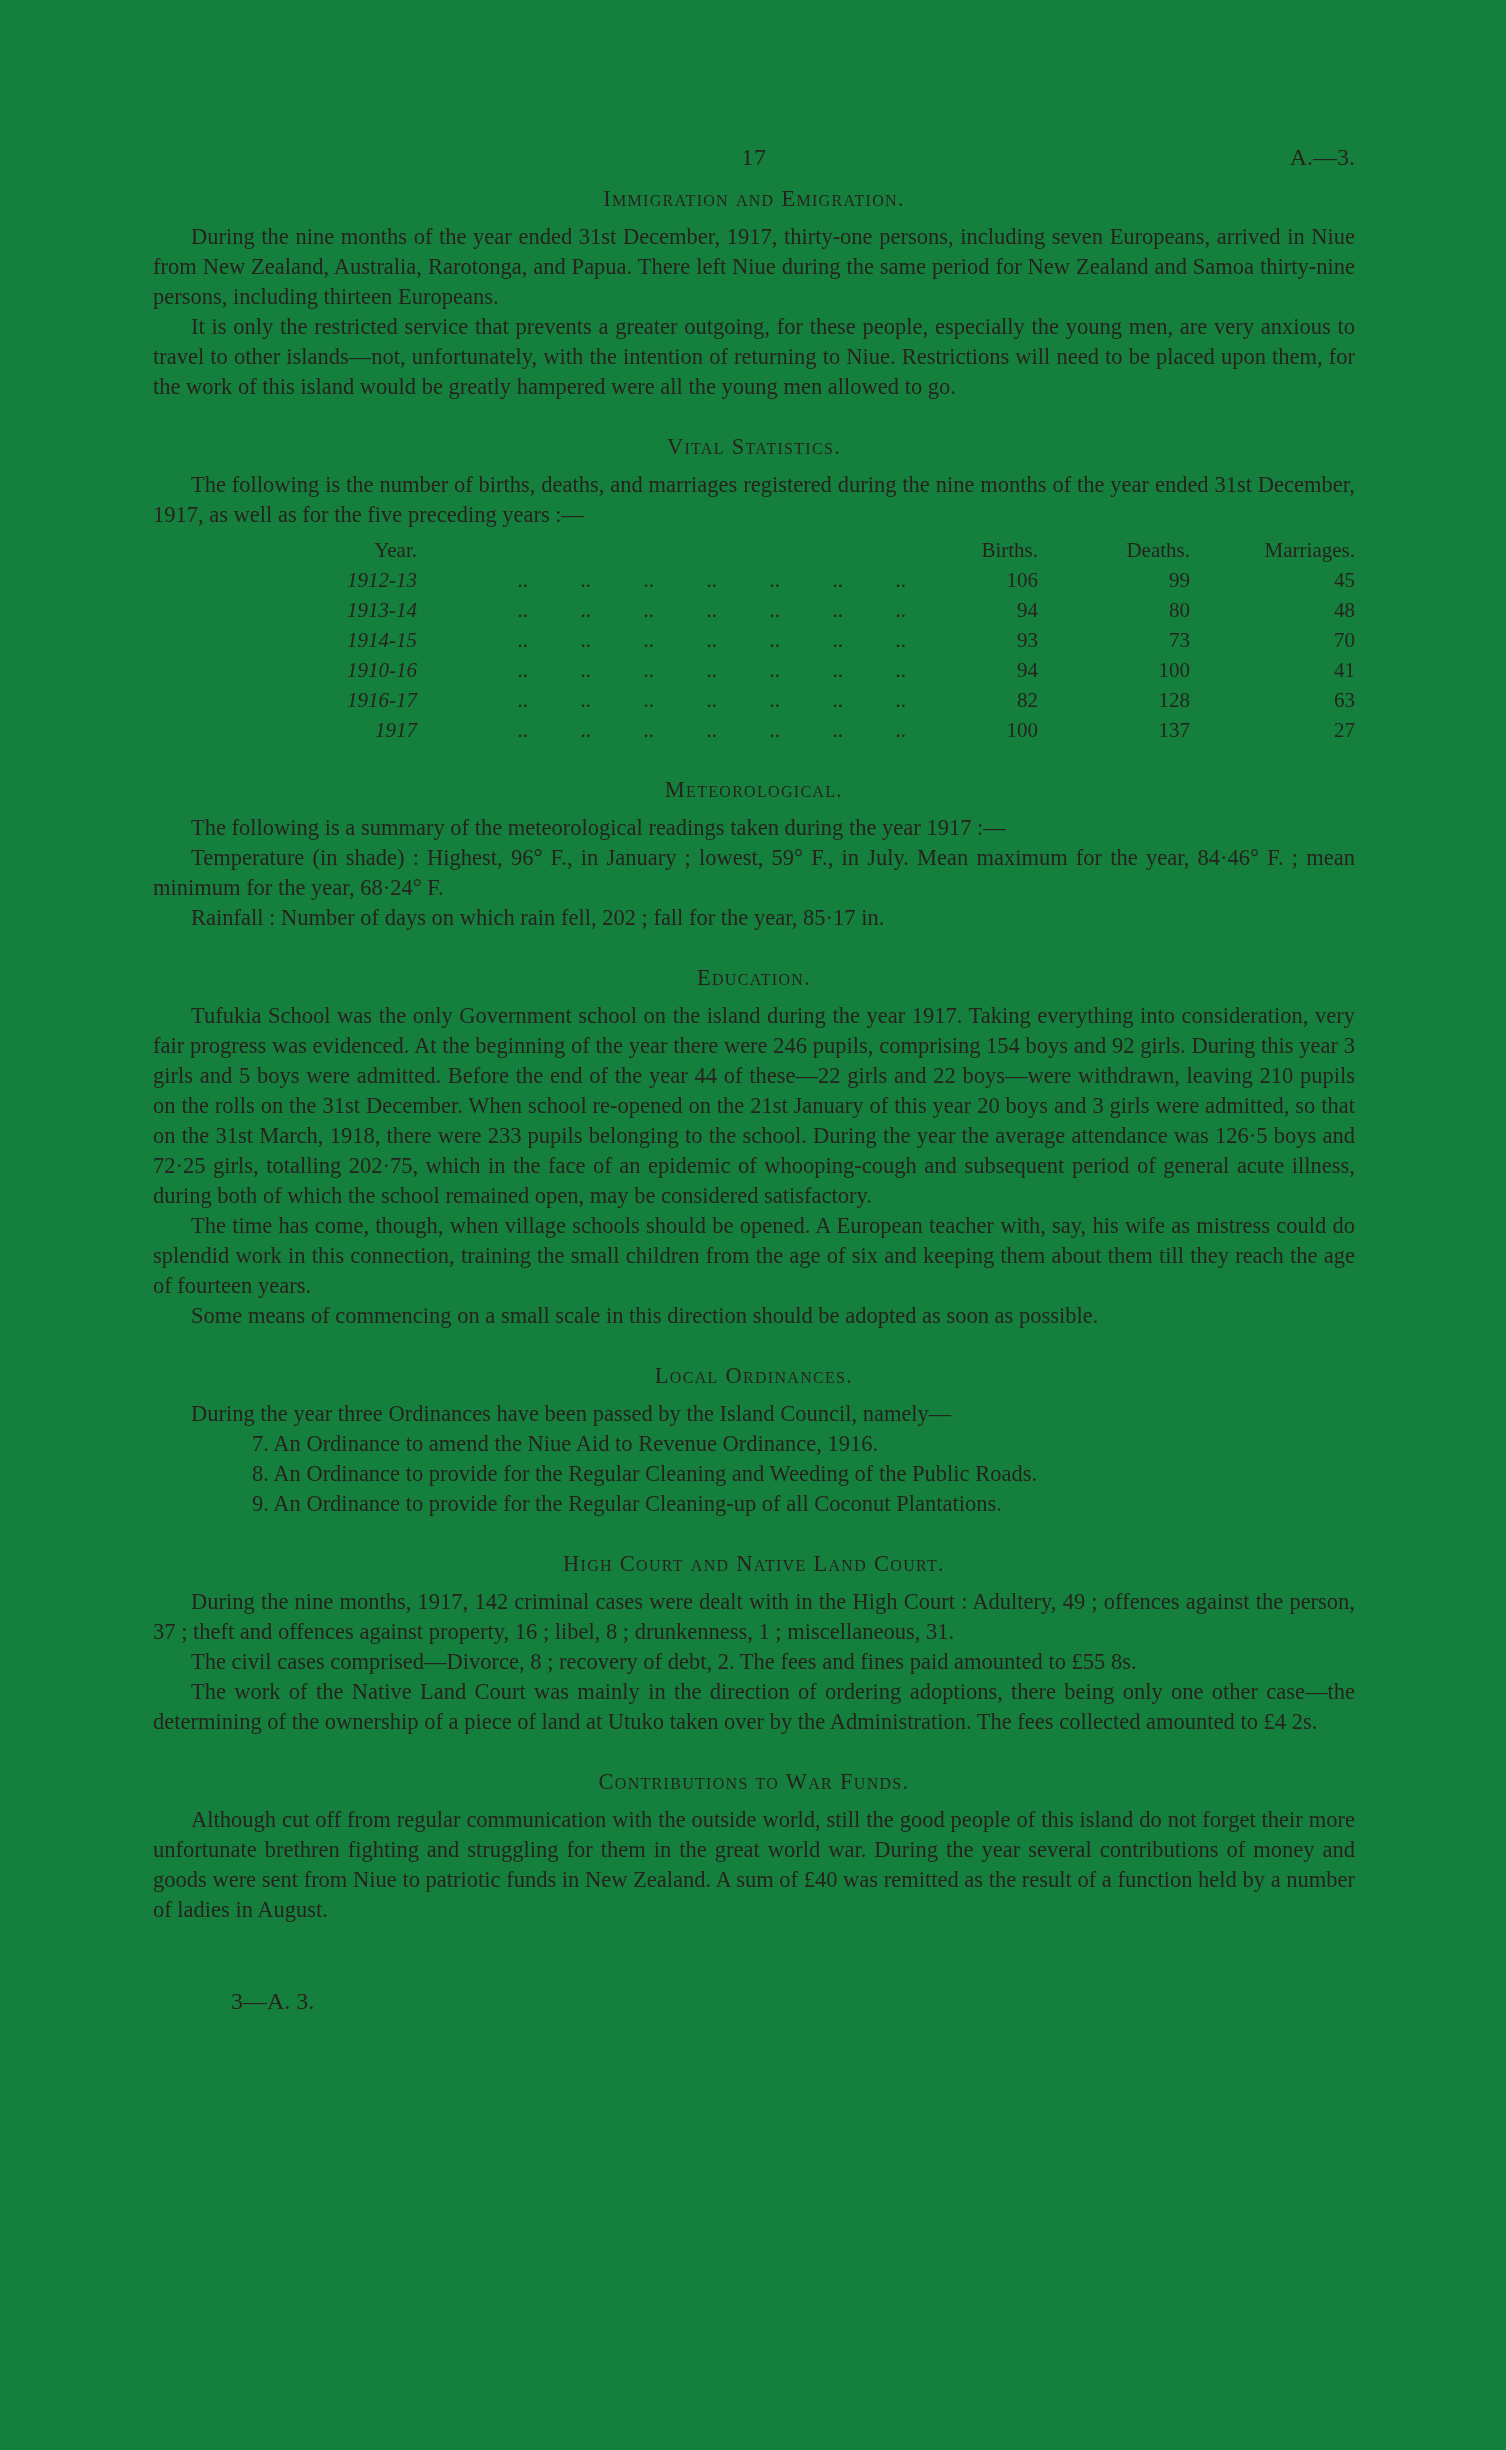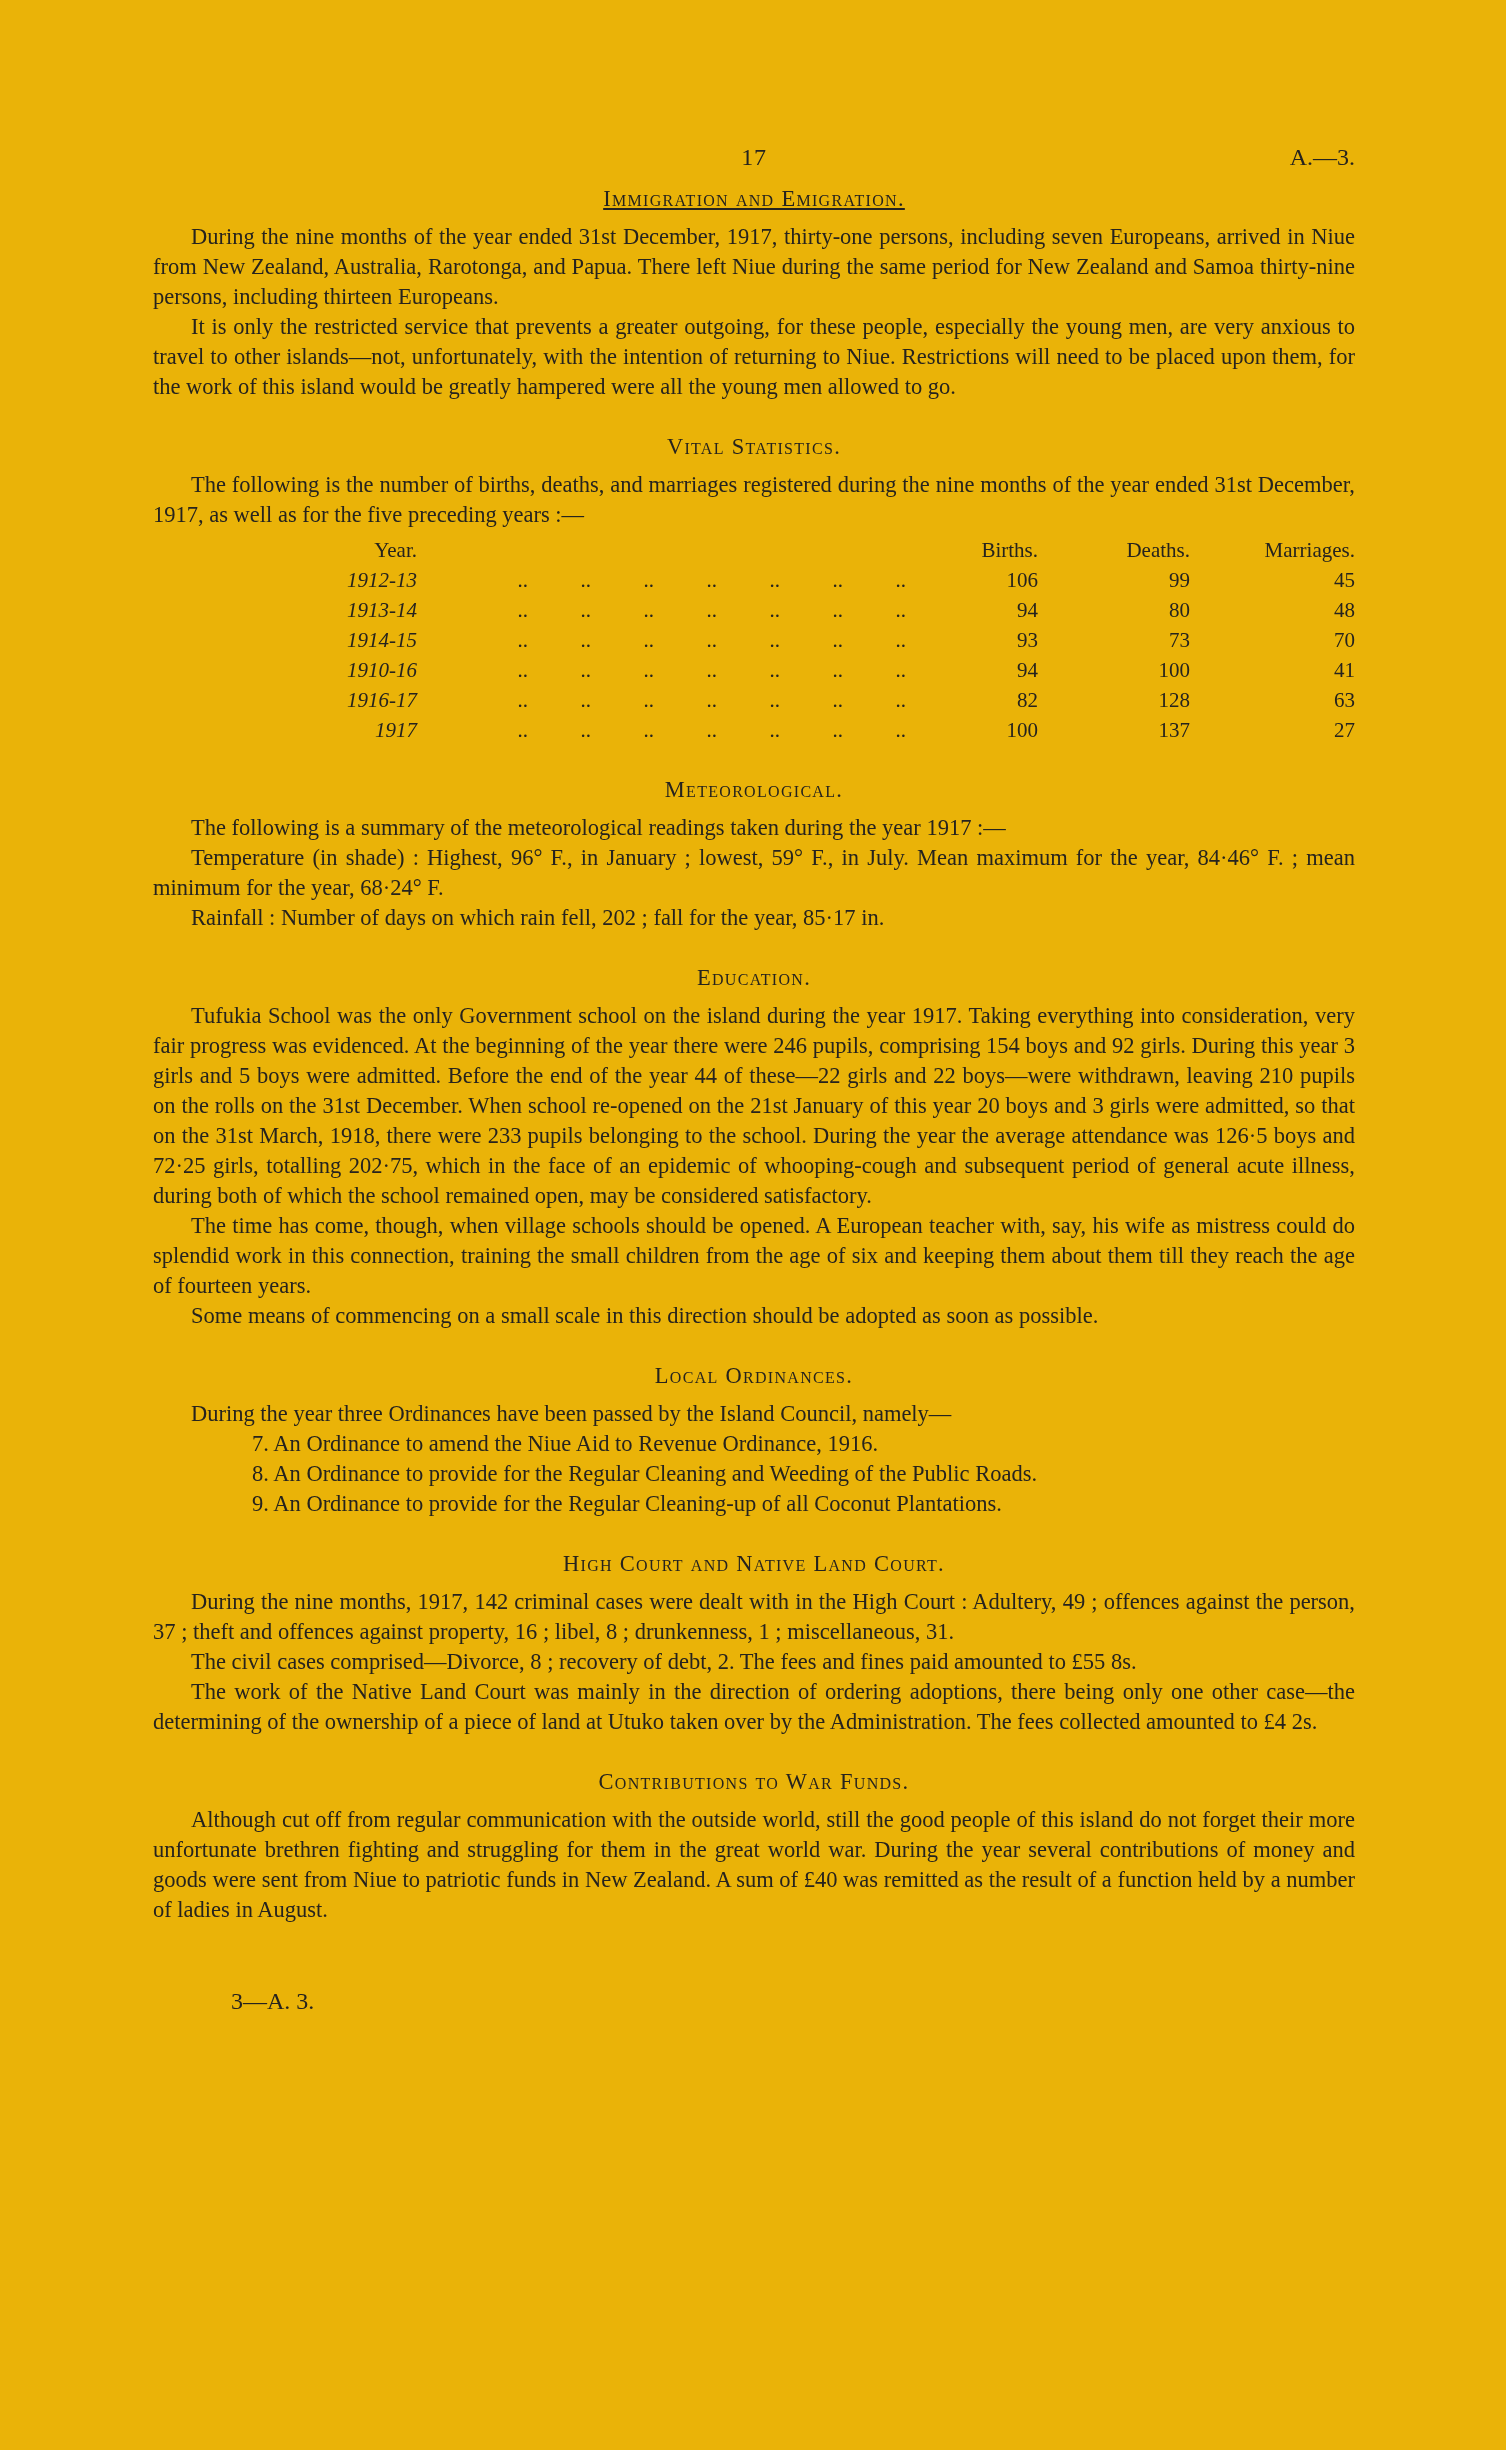--- a/index.html
+++ b/index.html
@@ -5,21 +5,21 @@
   html, body {
     margin: 0;
     padding: 0;
     background: #f7f6f1;
   }
   .page {
     position: relative;
     width: 1506px;
     height: 2450px;
     box-sizing: border-box;
-    background: #eab308;
+    background: #15803d;
     color: #26231e;
     font-family: "Liberation Serif", "DejaVu Serif", serif;
     font-size: 22.5px;
     line-height: 30px;
     padding: 142px 151px 0 153px;
   }
   .page-header {
     display: grid;
     grid-template-columns: 1fr auto 1fr;
     align-items: baseline;
@@ -37,21 +37,20 @@
   h2.section-heading {
     font-size: 22.5px;
     font-weight: normal;
     font-variant-caps: small-caps;
     letter-spacing: 1.3px;
     text-align: center;
     margin: 30px 0 8px 0;
   }
   h2.section-heading.first {
     margin-top: 12px;
-    text-decoration: underline;
   }
   p.body-para {
     margin: 0;
     text-indent: 38px;
     text-align: justify;
   }
   table.vital-table {
     border-collapse: collapse;
     table-layout: fixed;
     width: calc(100% - 99px);

